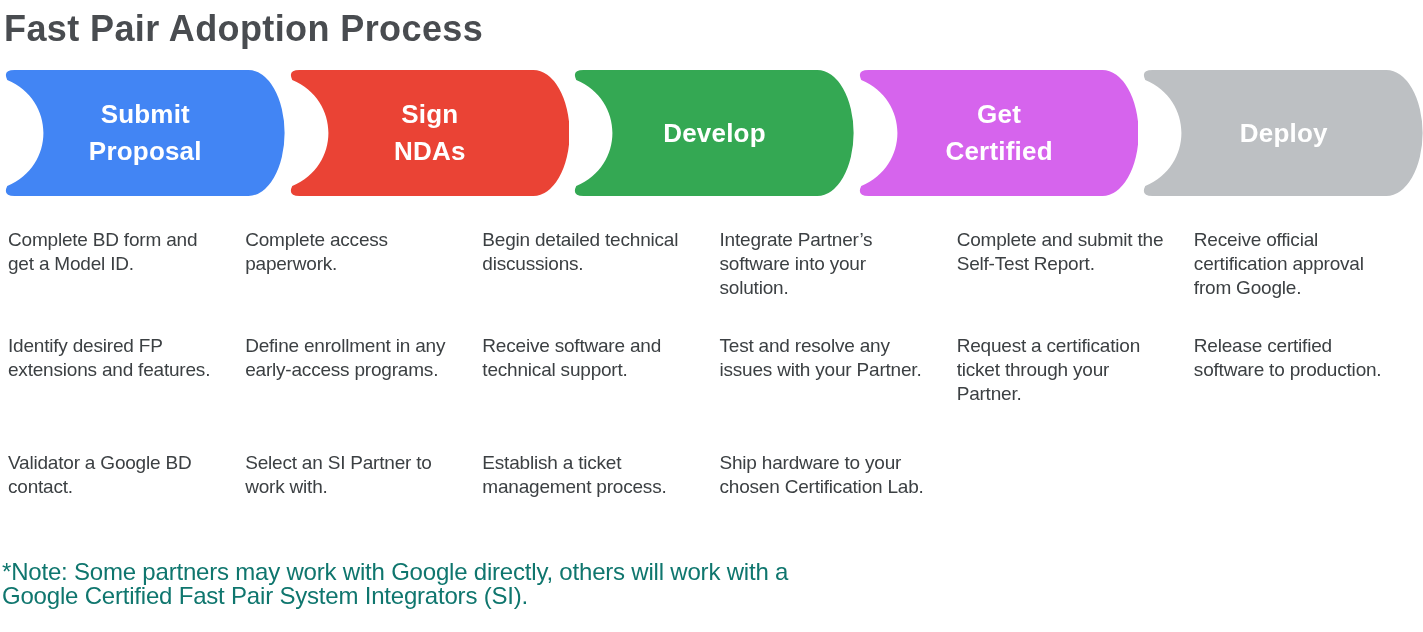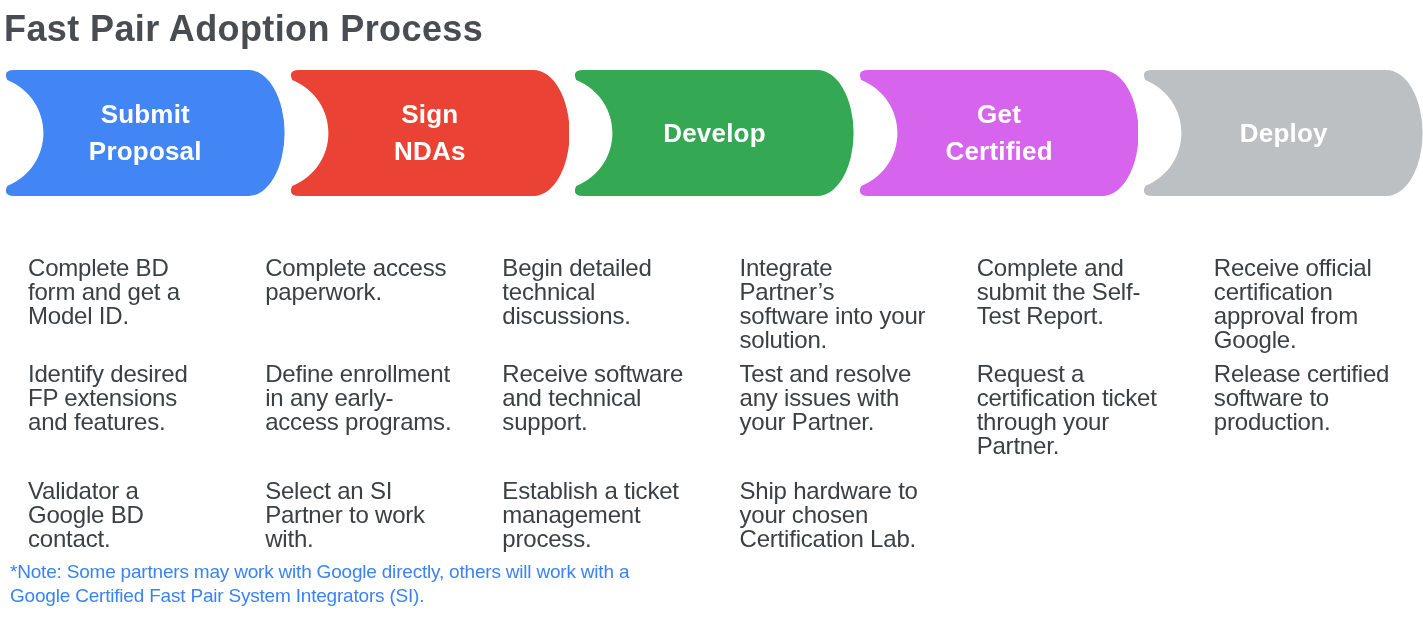--- a/index.html
+++ b/index.html
@@ -44,34 +44,33 @@
   }
 
   
   .details {
     margin-top: 32px;
     display: grid;
     grid-template-columns: repeat(6, 1fr);
     grid-template-rows: 106px 117px 109px;
   }
   .detail {
-    padding: 0 19px 0 28px;
+    padding: 0 19px 0 8px;
+    font-size: 19px;
+    line-height: 24px;
+    letter-spacing: -0.2px;
+    color: #3c4043;
+  }
+
+  .footnote {
+    margin-left: 2px;
     font-size: 24px;
     line-height: 24px;
     letter-spacing: -0.2px;
-    color: #3c4043;
-    margin-top: 28px;
-  }
-
-  .footnote {
-    margin-left: 10px;
-    font-size: 19px;
-    line-height: 24px;
-    letter-spacing: -0.2px;
-    color: #3b82f6;
+    color: #0f766e;
     white-space: pre-line;
   }
 </style>
 </head>
 <body>
 
 <div class="page">
 
   <h1 class="page-title">Fast Pair Adoption Process</h1>
 

